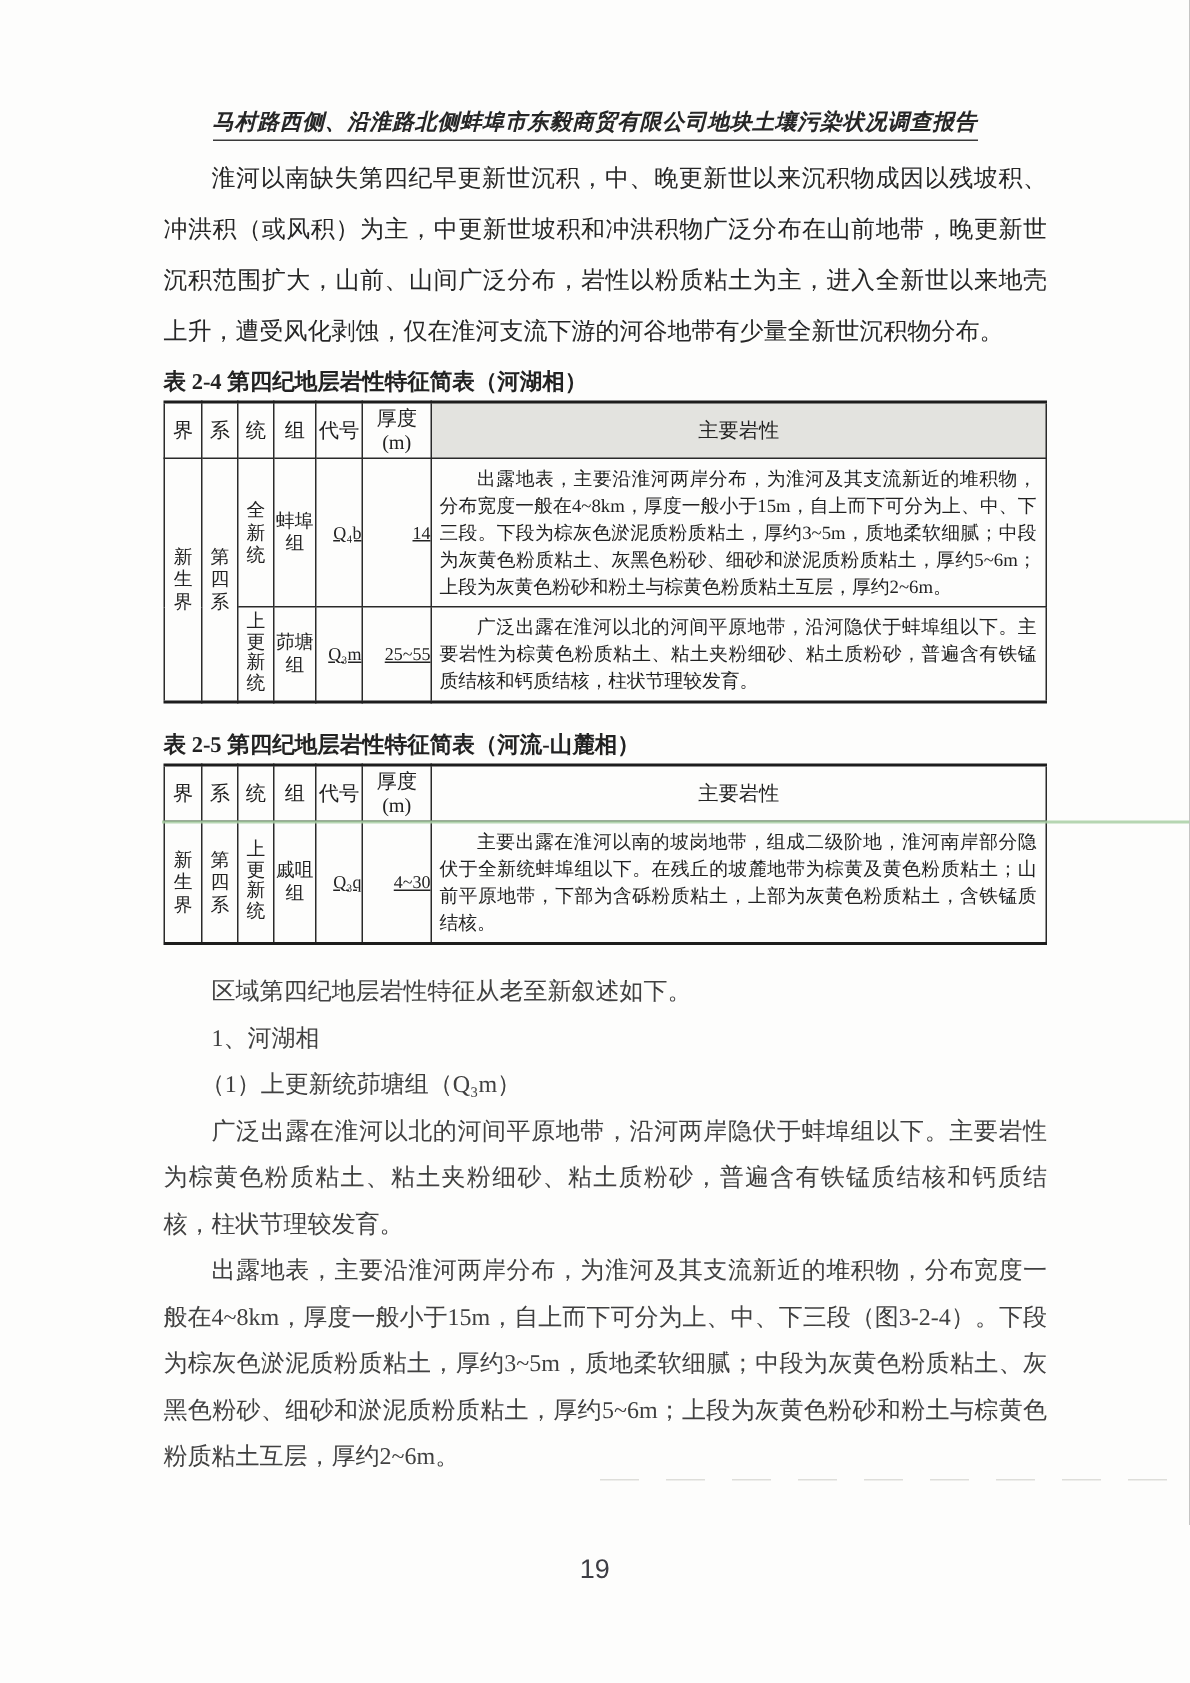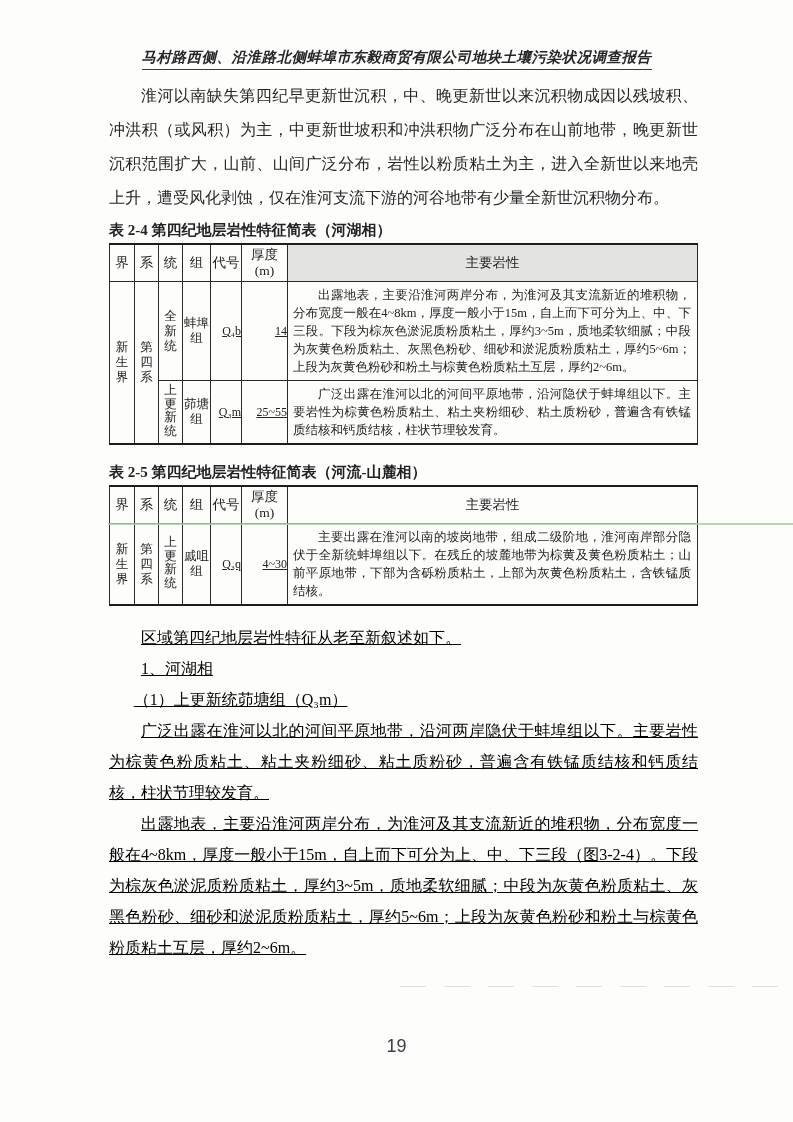--- a/index.html
+++ b/index.html
@@ -11,21 +11,21 @@
     width: 793px;
     height: 1122px;
     margin: 0 auto;
     background: #fdfdfc;
     color: #2b2b2b;
     overflow: hidden;
   }
 
   
   .doc-header {
-    padding-top: 48px;
+    padding-top: 72px;
     text-align: center;
   }
   .doc-header-title {
     display: inline-block;
     font-size: 14.5px;
     font-weight: bold;
     font-style: italic;
     letter-spacing: 0.5px;
     color: #262626;
     border-bottom: 1.5px solid #3a3a3a;
@@ -114,22 +114,21 @@
     background: #a9cfa4;
     opacity: 0.85;
     pointer-events: none;
   }
 
   
   .section-line {
     font-size: 16px;
     line-height: 31px;
     text-align: justify;
-    color: #000000;
-    text-decoration: underline;
+    color: #404040;
   }
   .indent-2 { text-indent: 2em; }
   .indent-15 { text-indent: 1.55em; }
   .section-start { margin-top: 16px; }
 
   
   .artifact-line {
     position: absolute;
     left: 400px;
     top: 986px;

